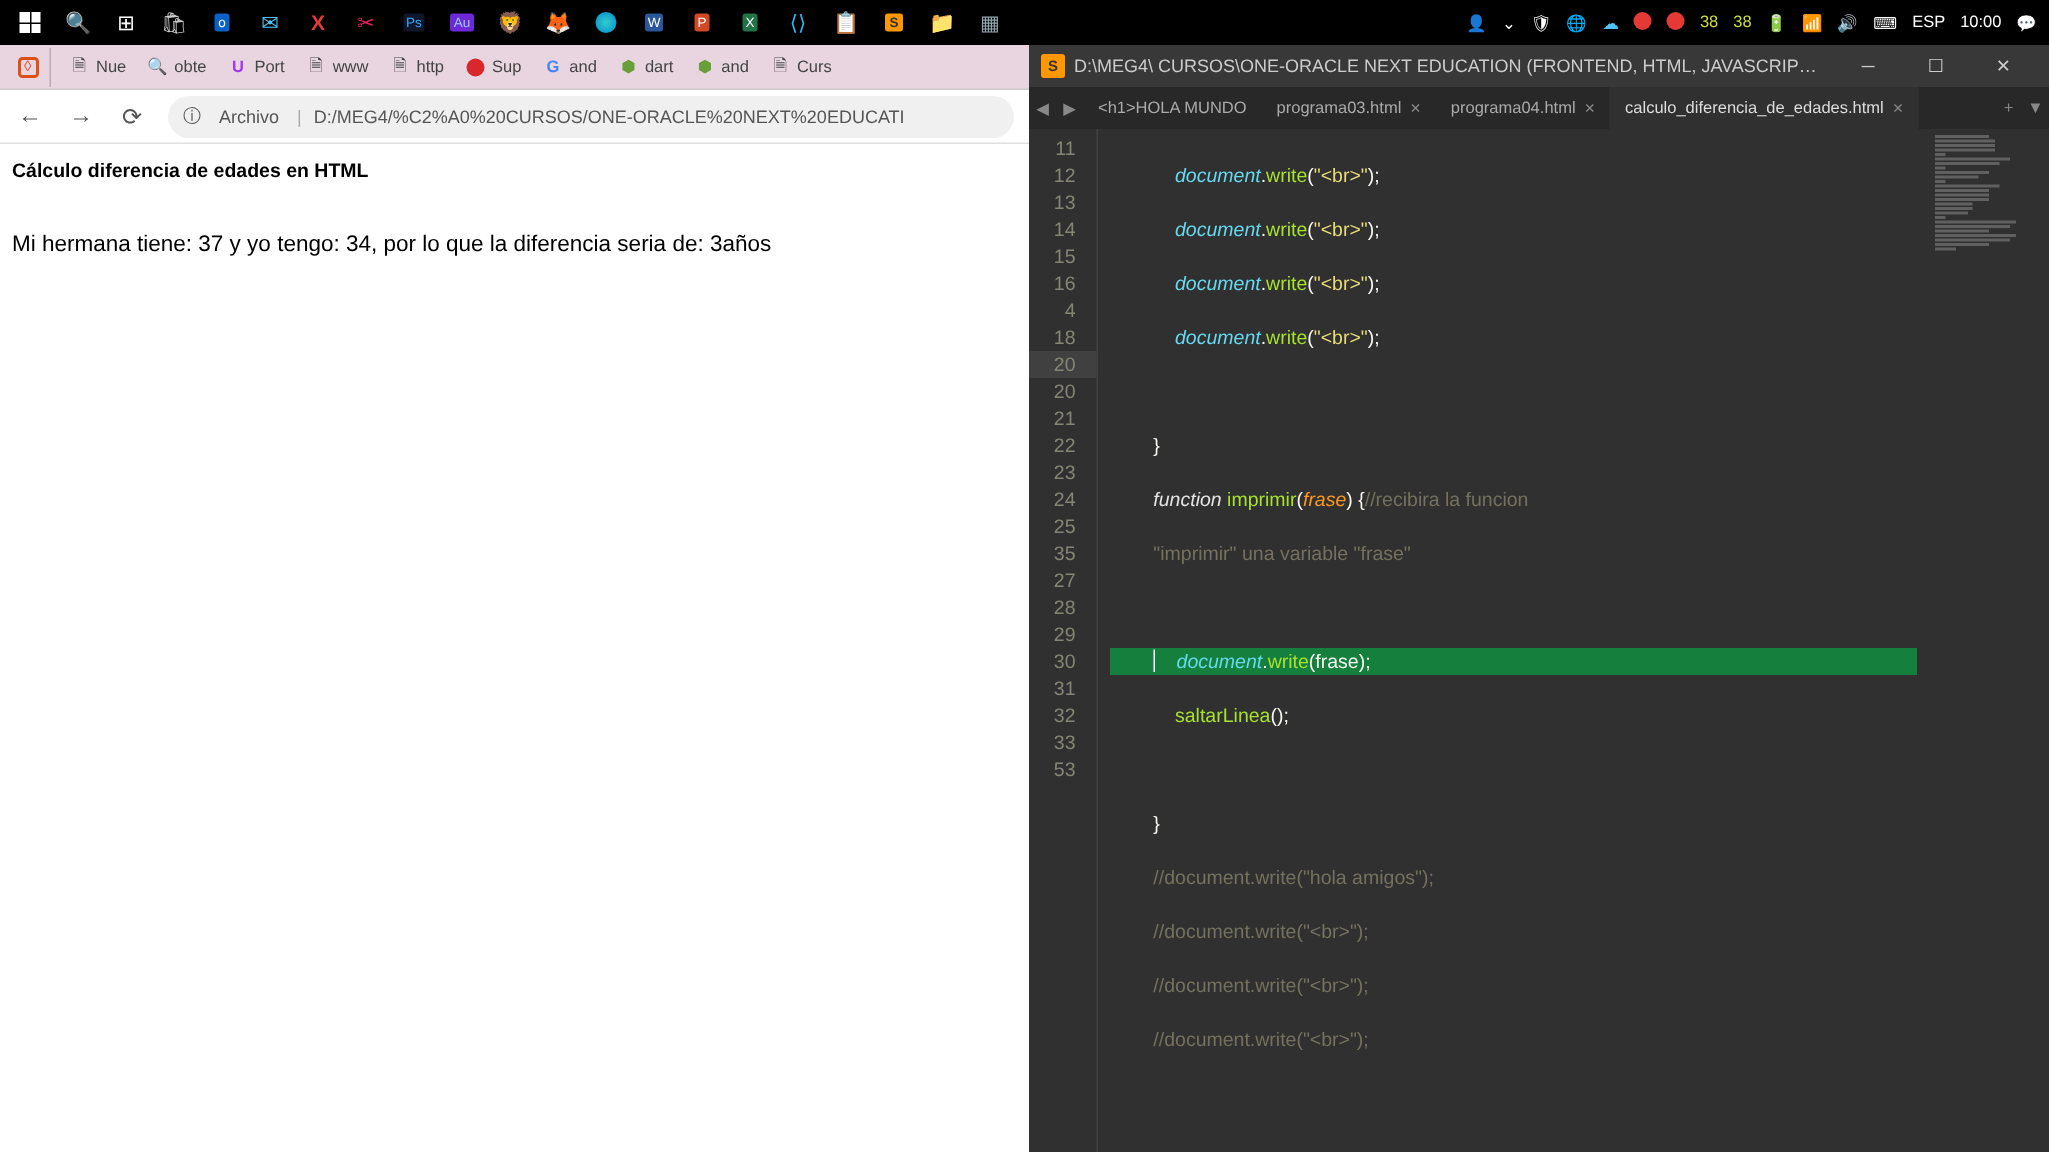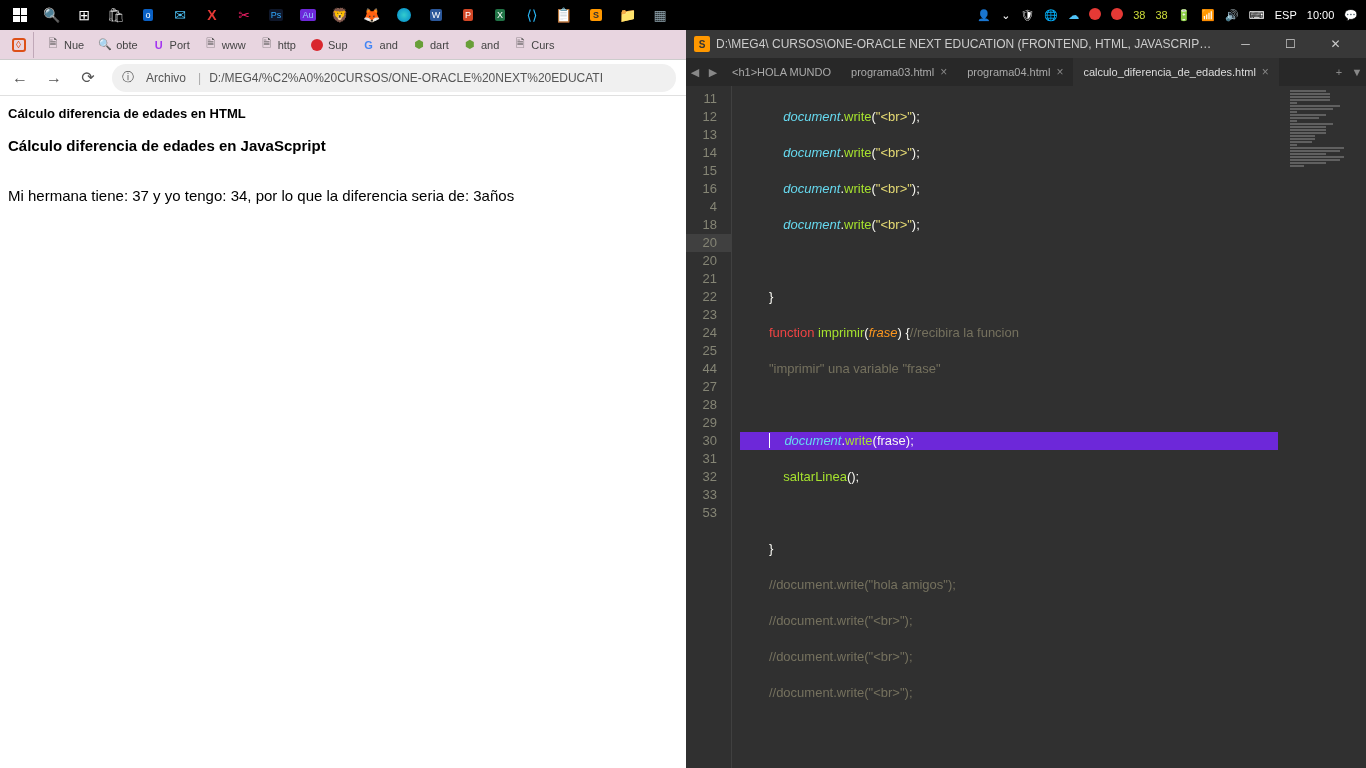--- a/index.html
+++ b/index.html
@@ -42,26 +42,26 @@
 .stab { height: 28px; padding: 0 10px; display: flex; align-items: center; gap: 6px; font-size: 11px; color: #aaa; background: #282828; position: relative; }
 .stab.active { background: #303030; color: #ddd; }
 .stab .close { color: #888; font-size: 12px; }
 .stab-add { margin-left: auto; display: flex; }
 .editor-area { flex: 1; display: flex; background: #303030; position: relative; }
 .gutter { width: 46px; background: #303030; padding-top: 4px; text-align: right; font-family: Consolas, monospace; font-size: 13px; color: #858575; line-height: 18px; border-right: 1px solid #404040;}
 .gutter div { padding-right: 14px; }
 .gutter .cur { background: #404040; }
 .code { flex: 1; padding: 4px 8px; font-family: Consolas, monospace; font-size: 13px; line-height: 18px; white-space: pre; color: #f8f8f2; overflow: hidden; }
 .line { min-height: 18px; }
-.line.cur { background: #6d28d9; }
+.line.cur { background: #15803d; }
 .minimap { width: 80px; background: #303030; padding: 4px; }
 .mm-line { height: 2px; margin-bottom: 1px; background: #606060; }
 
 
-.kw { color: #ef4444; }
+.kw { color: #e5e5e5; font-style: italic; }
 .fn { color: #a6e22e; }
 .obj { color: #66d9ef; font-style: italic; }
 .str { color: #e6db74; }
 .num { color: #ae81ff; }
 .com { color: #75715e; }
 .pun { color: #f8f8f2; }
 .par { color: #fd971f; font-style: italic; }
 .op { color: #f92672; }
 
 .brave-o { width:14px; height:14px; border:2px solid #dd5018; border-radius:3px; color:#dd5018; display:flex; align-items:center; justify-content:center; font-size:10px;}
@@ -191,21 +191,20 @@
     <div class="nav-btn">⟳</div>
     <div class="url-box">
       <span>ⓘ</span>
       <span class="url-label">Archivo</span>
       <span style="color:#aaa">|</span>
       <span>D:/MEG4/%C2%A0%20CURSOS/ONE-ORACLE%20NEXT%20EDUCATI</span>
     </div>
   </div>
   <div class="page-content">
     <h3>Cálculo diferencia de edades en HTML</h3>
-    <h4>Cálculo diferencia de edades en JavaScpript</h4>
     <br>
     <p>Mi hermana tiene: 37 y yo tengo: 34, por lo que la diferencia seria de: 3años</p>
   </div>
 </div>
 
 <div class="sublime">
   <div class="sublime-titlebar">
     <div class="title-icon">S</div>
     <span style="overflow:hidden;white-space:nowrap;text-overflow:ellipsis;max-width:500px">D:\MEG4\  CURSOS\ONE-ORACLE NEXT EDUCATION (FRONTEND, HTML, JAVASCRIPT, CSS, JA...</span>
     <div class="win-controls">
@@ -248,21 +247,21 @@
         <div>4</div>
         <div></div>
         <div>18</div>
         <div class="cur">20</div>
         <div>20</div>
         <div>21</div>
         <div>22</div>
         <div>23</div>
         <div>24</div>
         <div>25</div>
-        <div>44</div>
+        <div>35</div>
         <div>27</div>
         <div>28</div>
         <div>29</div>
         <div>30</div>
         <div>31</div>
         <div></div>
         <div></div>
         <div>32</div>
         <div></div>
         <div></div>

